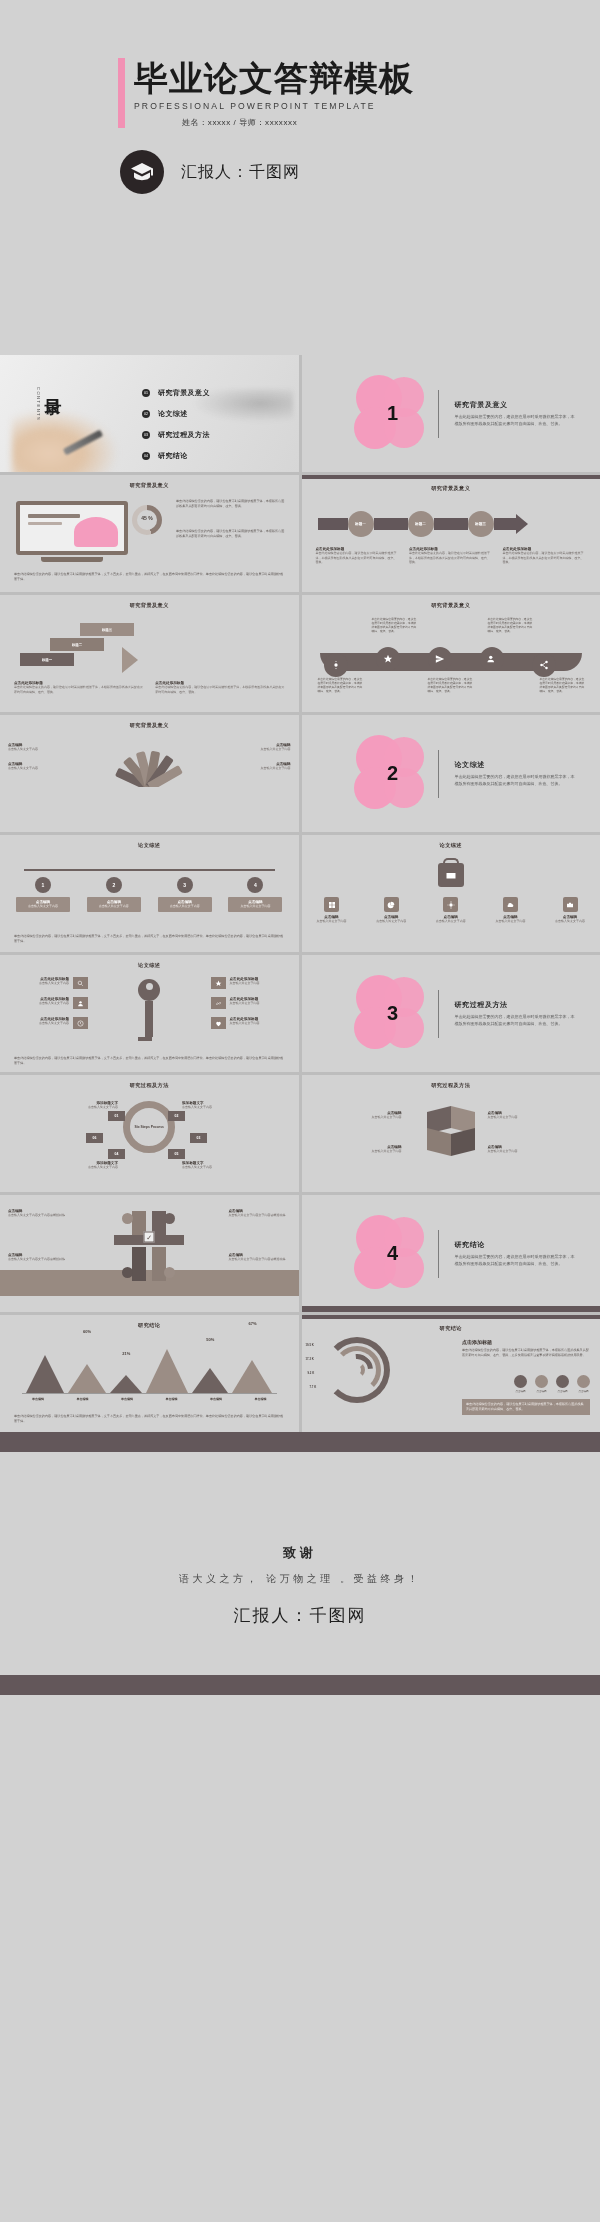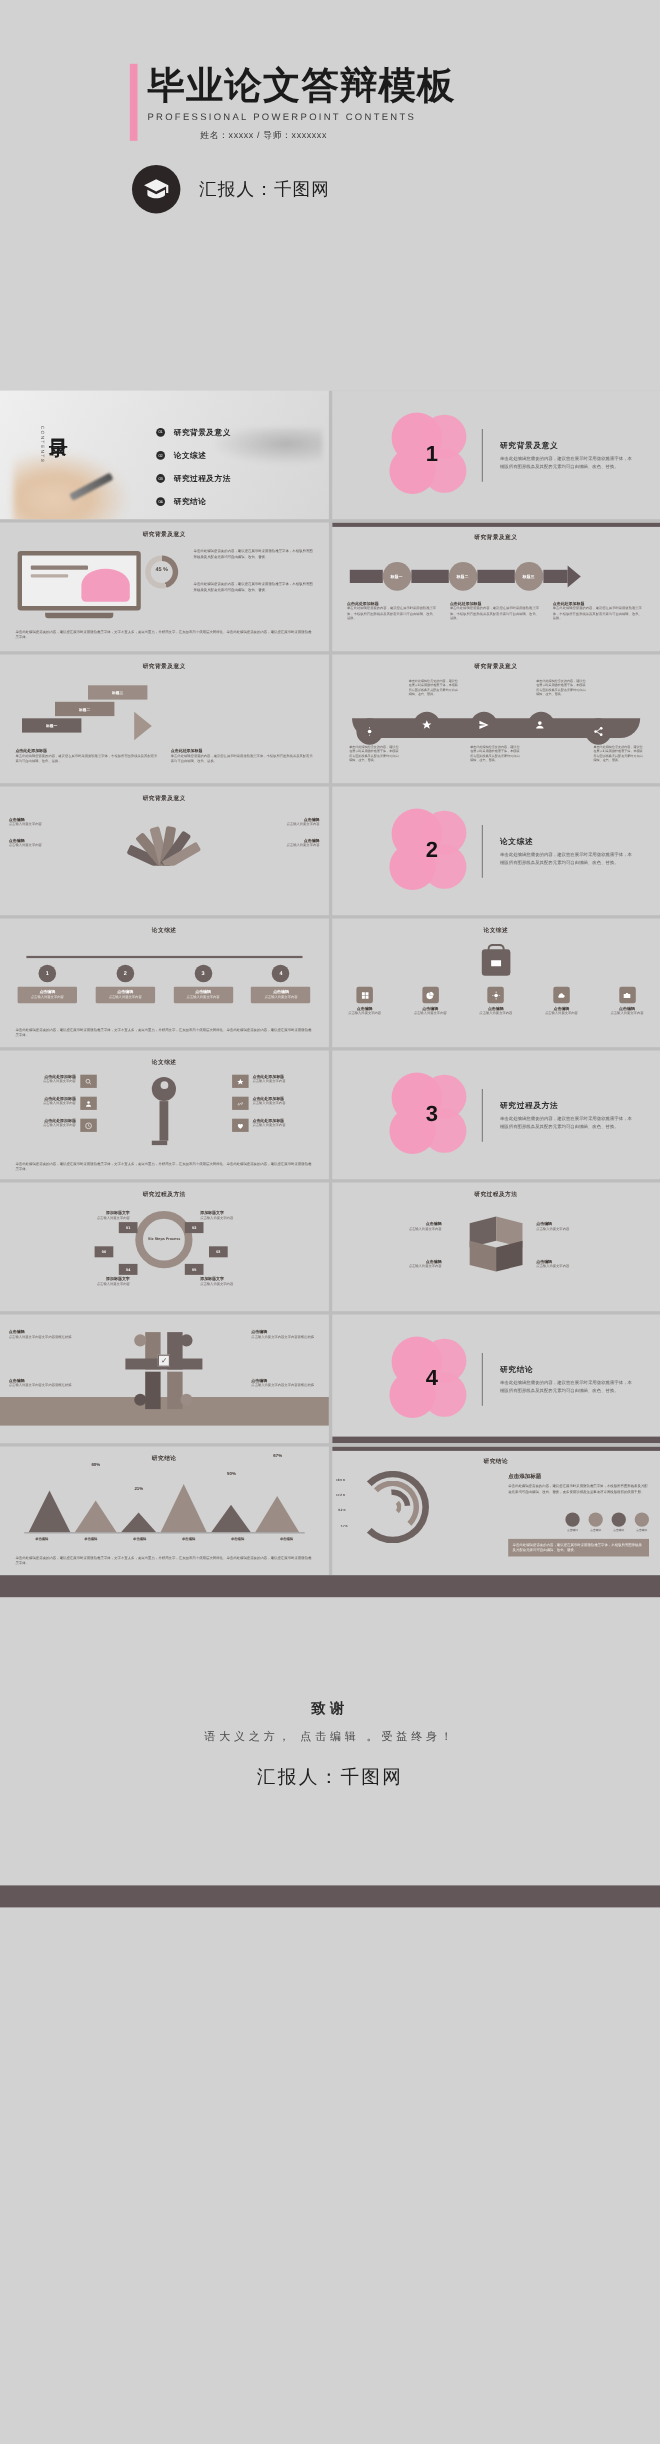--- a/index.html
+++ b/index.html
@@ -200,36 +200,36 @@
   .donut{position:absolute;left:22px;top:22px;width:66px;height:66px;}
   .donut i{position:absolute;border-radius:50%;border-style:solid;}
   .dk{position:absolute;font-size:2.8px;color:#4d4644;font-weight:bold;}
   .dots-row{position:absolute;right:10px;top:60px;display:flex;gap:8px;}
   .dot{width:13px;height:13px;border-radius:50%;}
   .dot-lb{font-size:2.5px;color:#5c5552;text-align:center;margin-top:2px;}
   .note-box{position:absolute;right:10px;top:84px;width:128px;background:#9b8d85;padding:3px 4px;}
   .note-box .lorem{color:#f2efed;}
 
   
-  .closing{position:relative;height:302px;background:#d2d2d2;}
+  .closing{position:relative;height:263px;background:#d2d2d2;}
   .bar-top{height:20px;background:#63575a;}
   .bar-bot{position:absolute;left:0;right:0;bottom:0;height:20px;background:#63575a;}
   .thanks{position:absolute;left:0;right:0;top:112px;text-align:center;font-size:13px;font-weight:bold;color:#2a2a2a;letter-spacing:4px;}
   .thanks-sub{position:absolute;left:0;right:0;top:140px;text-align:center;font-size:10px;color:#4a4a4a;letter-spacing:3.5px;}
   .thanks-rep{position:absolute;left:0;right:0;top:172px;text-align:center;font-size:17px;color:#1f1f1f;letter-spacing:2px;}
 </style>
 </head>
 <body>
 
 <div class="page hero">
   <div class="hero-title-wrap">
     <div class="pink-bar"></div>
     <div class="hero-texts">
       <div class="hero-title">毕业论文答辩模板</div>
-      <div class="hero-sub">PROFESSIONAL POWERPOINT CONTENTS</div>
+      <div class="hero-sub">PROFESSIONAL POWERPOINT TEMPLATE</div>
       <div class="hero-meta">姓名：xxxxx  /  导师：xxxxxxx</div>
     </div>
   </div>
   <div class="hero-logo-row">
     <div class="logo-circle">
       <svg viewBox="0 0 24 24">
           <path fill="#f2f2f2" d="M12 3 1 8.5l11 5.5 9-4.5v6h2V8.5L12 3zM4 12.6v4.2c0 1.8 3.6 3.4 8 3.4s8-1.6 8-3.4v-4.2l-8 4-8-4z"></path>
         </svg>
     </div>
     <div class="hero-reporter">汇报人：千图网</div>
@@ -808,16 +808,16 @@
     <div class="note-box">
       <div class="lorem">单击此处编辑您需要的内容，建议您在展示时采用微软雅黑字体，本模版所有图形线条及其配套元素均可自由编辑、改色、替换。</div>
     </div>
   </div>
 
 </div>
 
 <div class="page closing">
   <div class="bar-top"></div>
   <div class="thanks">致谢</div>
-  <div class="thanks-sub">语大义之方，  点击编辑 。受益终身！</div>
+  <div class="thanks-sub">语大义之方，  论万物之理 。受益终身！</div>
   <div class="thanks-rep">汇报人：千图网</div>
   <div class="bar-bot"></div>
 </div>
 
 </body></html>

